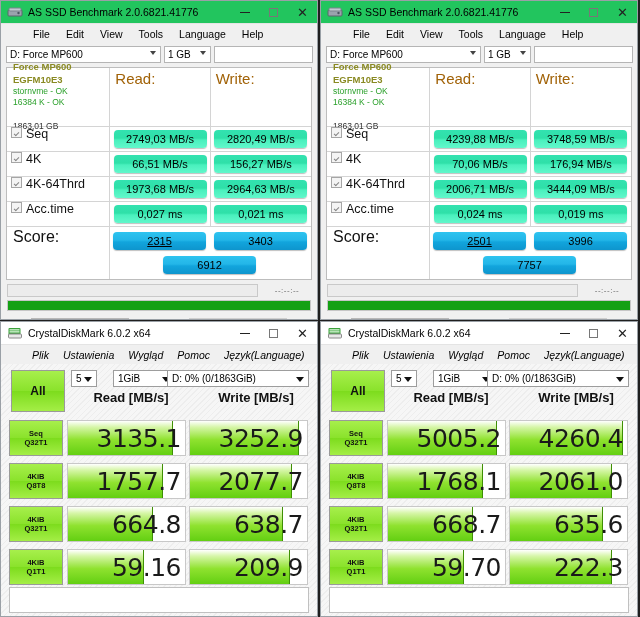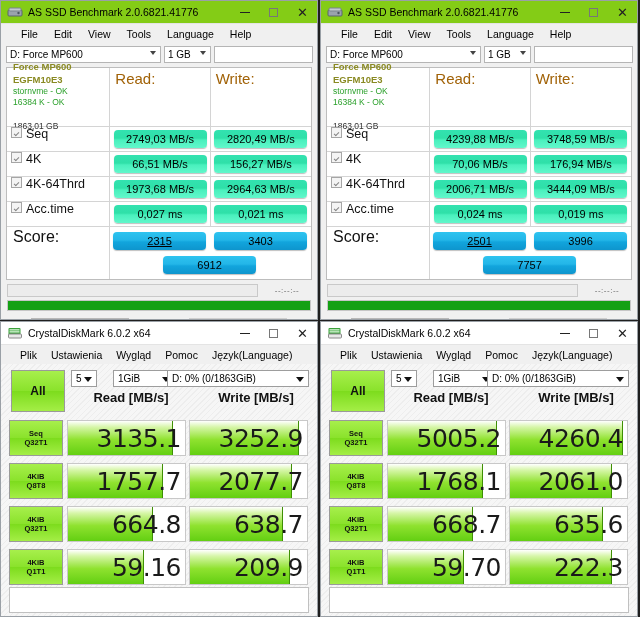--- a/index.html
+++ b/index.html
@@ -15,26 +15,26 @@
   .win { position: absolute; background: #f0f0f0; border: 1px solid #9aa0a6; box-sizing: border-box; overflow: hidden; }
   .titlebar { height: 22px; display: flex; align-items: center; background: #ffffff; border-bottom: 1px solid #e4e4e4; }
   .titlebar .tb-icon { width: 16px; height: 16px; margin: 0 5px 0 6px; flex: 0 0 auto; position: relative; }
   .titlebar .tb-title { font-size: 10.5px; color: #000; white-space: nowrap; flex: 1 1 auto; }
   .tb-buttons { display: flex; height: 22px; }
   .tb-btn { width: 29px; height: 22px; display: flex; align-items: center; justify-content: center; font-size: 11px; color: #222; }
   .tb-btn.close { font-size: 13px; }
   .tb-glyph-min { display:block; width:10px; height:1px; background:#222; }
   .tb-glyph-max { display:block; width:9px; height:9px; border:1px solid #777; box-sizing:border-box; }
 
-  .menubar { height: 19px; display: flex; align-items: center; background: #f0f0f0; padding-left: 12px; }
+  .menubar { height: 19px; display: flex; align-items: center; background: #f0f0f0; padding-left: 24px; }
   .menubar .mi { font-size: 10.5px; color: #000; padding: 0 8px; white-space: nowrap; }
 
   
   .assd { width: 318px; height: 320px; background: #f0f0f0; }
-  .assd .titlebar { background:#84cc16;align-items:center; }
+  .assd .titlebar { background:#22c55e;align-items:center; }
   .assd-top { display: flex; align-items: center; gap: 3px; padding: 3px 4px 3px 5px; }
   .combo { background: #fff; border: 1px solid #b5b5b5; height: 17px; box-sizing: border-box;
            font-size: 10px; color: #000; display: flex; align-items: center; padding-left: 3px; position: relative; }
   .combo .arrow { position: absolute; right: 4px; top: 4px; width: 0; height: 0;
                   border-left: 3.5px solid transparent; border-right: 3.5px solid transparent; border-top: 4px solid #444; }
   .combo-drive { width: 155px; }
   .combo-size  { width: 47px; }
   .txtfield { flex: 1 1 auto; height: 17px; background: #fff; border: 1px solid #b5b5b5; box-sizing: border-box; }
 
   .grid { margin: 1px 5px 0 5px; border: 1px solid #bdbdbd; background: #fff; box-sizing: border-box; }
@@ -84,21 +84,21 @@
          background: #f2f2f2; border: 1px solid #b8b8b8; box-sizing: border-box; color: #111; }
   .btn.disabled { color: #a6a6a6; background: #ebebeb; border-color: #cfcfcf; }
 
   
   .cdm { width: 318px; height: 296px; background: #fbfbfb; }
   .cdm-body { position: relative; height: 255px;
     background-color: #f6f6f6;
     background-image: repeating-linear-gradient(135deg, rgba(0,0,0,0.035) 0px, rgba(0,0,0,0.035) 1px, rgba(255,255,255,0) 1px, rgba(255,255,255,0) 4px);
   }
   .cdm-icon { width: 16px; height: 14px; position: relative; }
-  .cdm .menubar .mi { padding: 0 7px; }
+  .cdm .menubar .mi { padding: 0 7px; font-style: italic; }
 
   .cdm-toolbar { position: absolute; left: 8px; top: 6px; right: 8px; height: 46px; }
   .allbtn { position: absolute; left: 2px; top: 0; width: 54px; height: 42px;
             background: linear-gradient(to bottom, #a7ef4c 0%, #8ae22b 50%, #7ddc1d 51%, #a4ee46 100%);
             border: 1px solid #9a9a9a; box-sizing: border-box; display: flex; align-items: center; justify-content: center;
             font-size: 12px; font-weight: bold; color: #111; }
   .ctl { position: absolute; top: 0; height: 17px; background: #fff; border: 1px solid #9d9d9d; box-sizing: border-box;
          font-size: 10px; color: #000; display: flex; align-items: center; padding-left: 4px; }
   .ctl .arrow { position: absolute; right: 4px; top: 6px; width: 0; height: 0;
                 border-left: 4px solid transparent; border-right: 4px solid transparent; border-top: 5px solid #111; }

